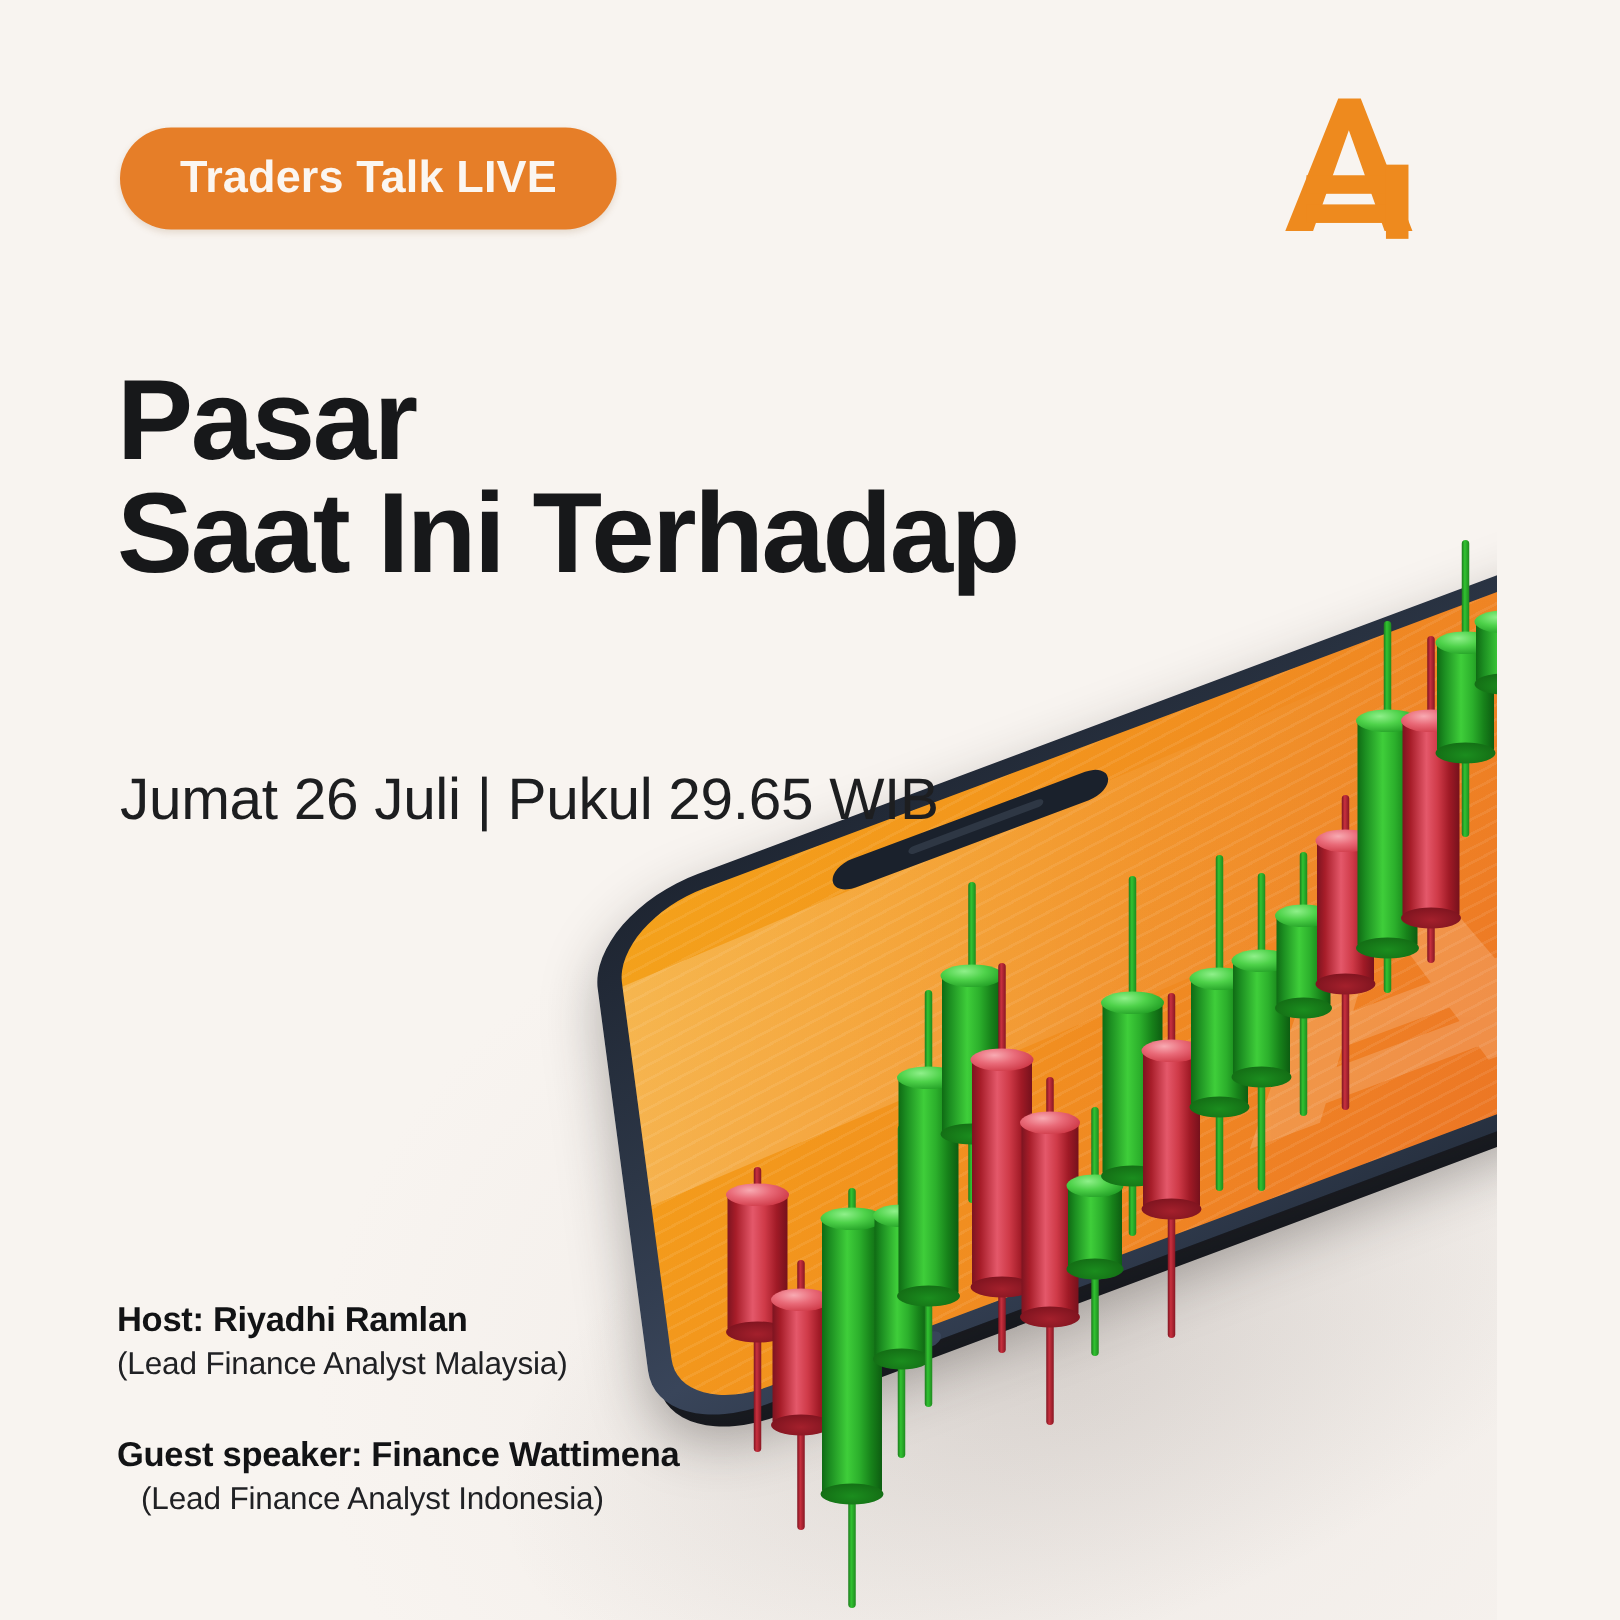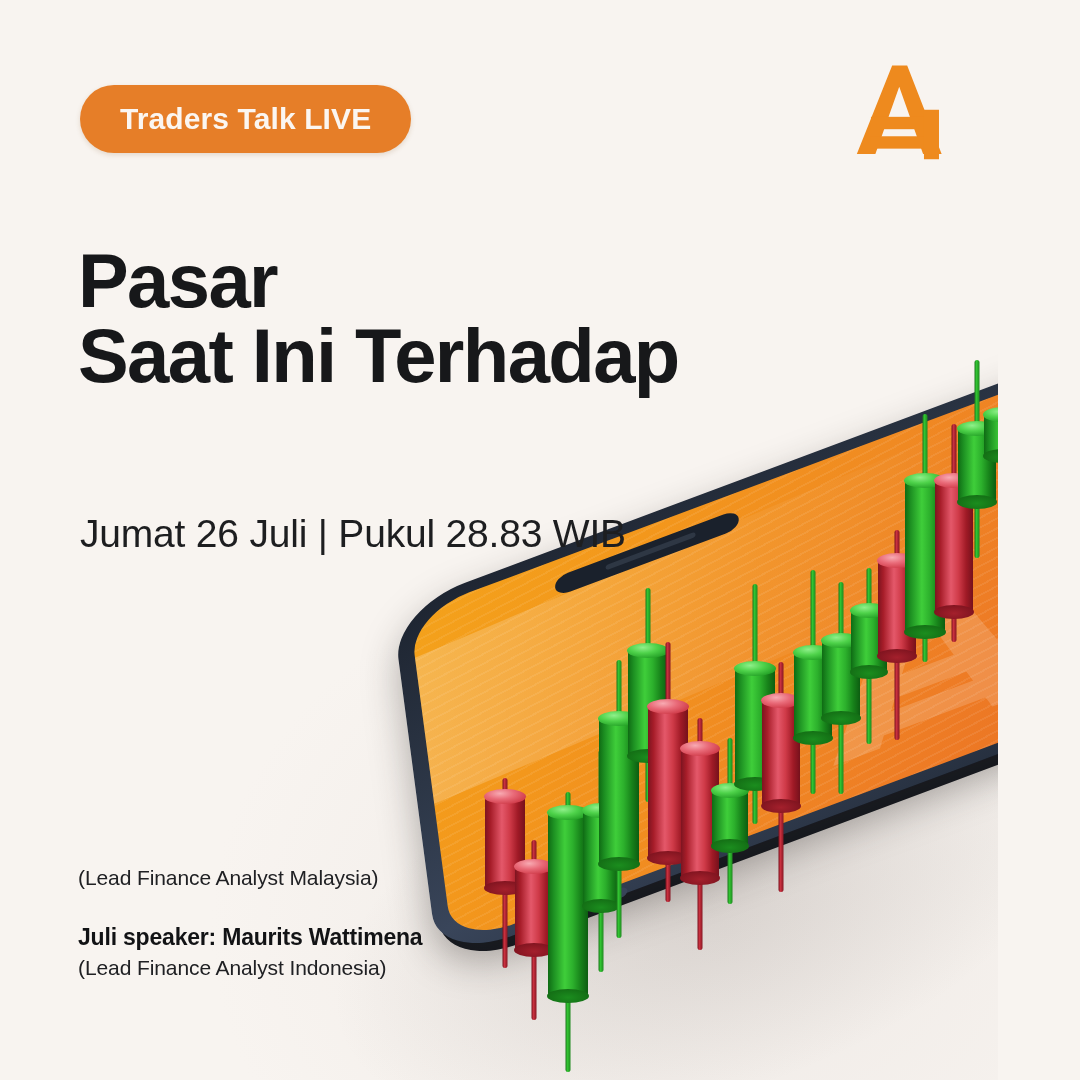--- a/index.html
+++ b/index.html
@@ -127,21 +127,21 @@
   }
   .credits{position:absolute; left:78px; top:866px; width:480px;}
   .cred-name{
     color:#121315; font-size:23px; font-weight:bold; letter-spacing:-.2px;
     margin:0 0 5px 0; white-space:nowrap;
   }
   .cred-role{
     color:#202124; font-size:21px; font-weight:normal; letter-spacing:-.1px;
     margin:0 0 34px 0; white-space:nowrap;
   }
-  .cred-role.last{margin-bottom:0;}
+  .cred-role.last{margin-bottom:0;margin-left:16px;}
 
   
   .brand{
     position:absolute; right:44px; top:54px; width:106px; height:108px;
   }
   .brand svg{width:100%;height:100%;display:block;}
 </style>
 </head>
 <body>
 
@@ -359,21 +359,22 @@
 
   <div class="badge">
     <span>Traders Talk LIVE</span>
   </div>
 
   <h1 class="headline">
     <span class="ln">Pasar</span>
     <span class="ln">Saat Ini Terhadap</span>
   </h1>
 
-  <div class="datetime">Jumat 26 Juli | Pukul 28.83 WIB</div>
+  <div class="datetime">Jumat 26 Juli | Pukul 29.65 WIB</div>
 
   <div class="credits">
+    <p class="cred-name">Host: Riyadhi Ramlan</p>
     <p class="cred-role">(Lead Finance Analyst Malaysia)</p>
-    <p class="cred-name">Juli speaker: Maurits Wattimena</p>
+    <p class="cred-name">Guest speaker: Finance Wattimena</p>
     <p class="cred-role last">(Lead Finance Analyst Indonesia)</p>
   </div>
 
 </div>
 
 </body></html>

